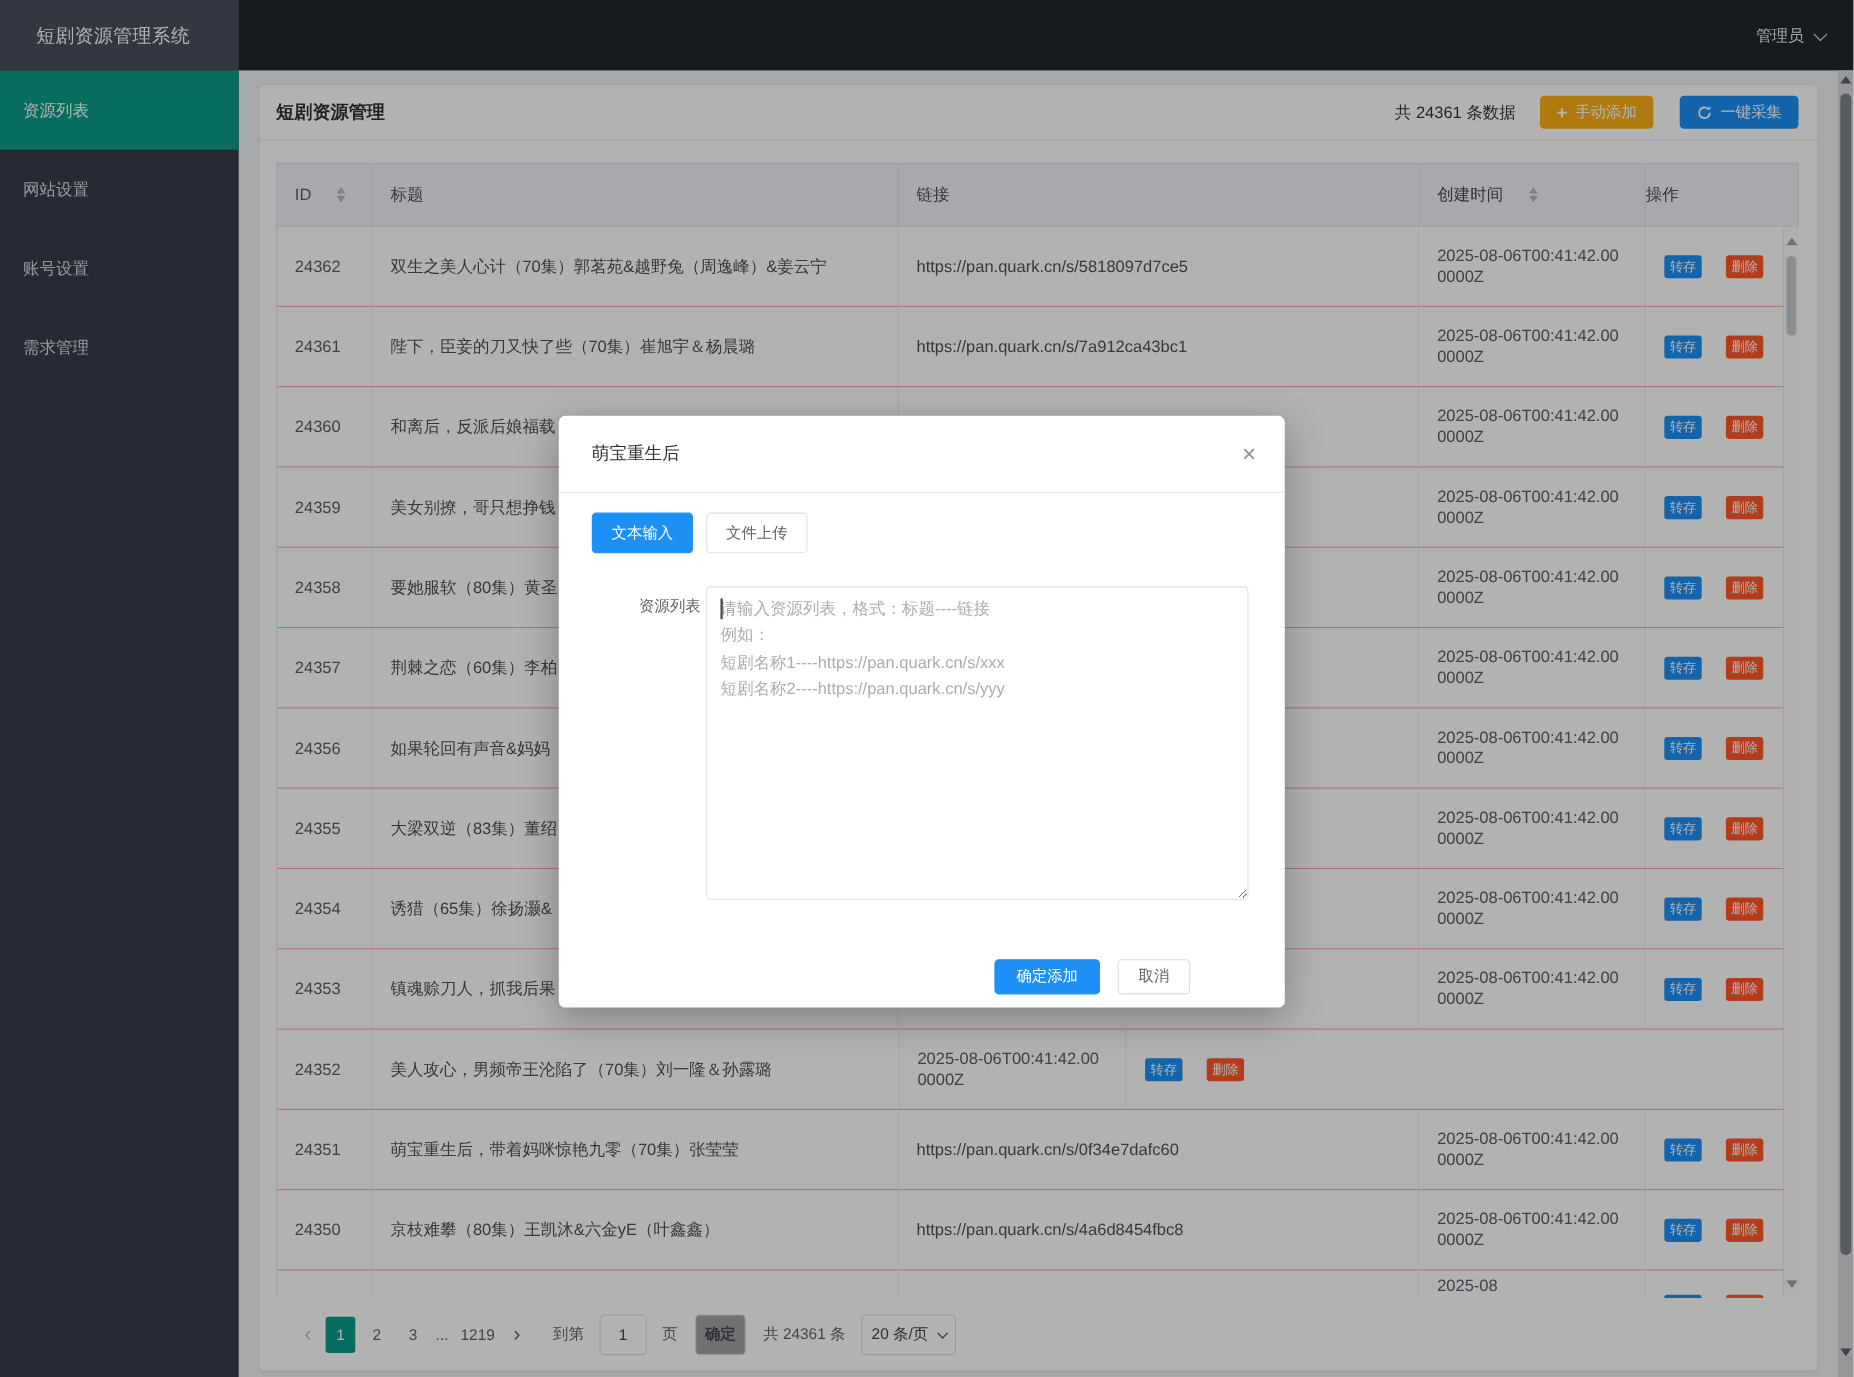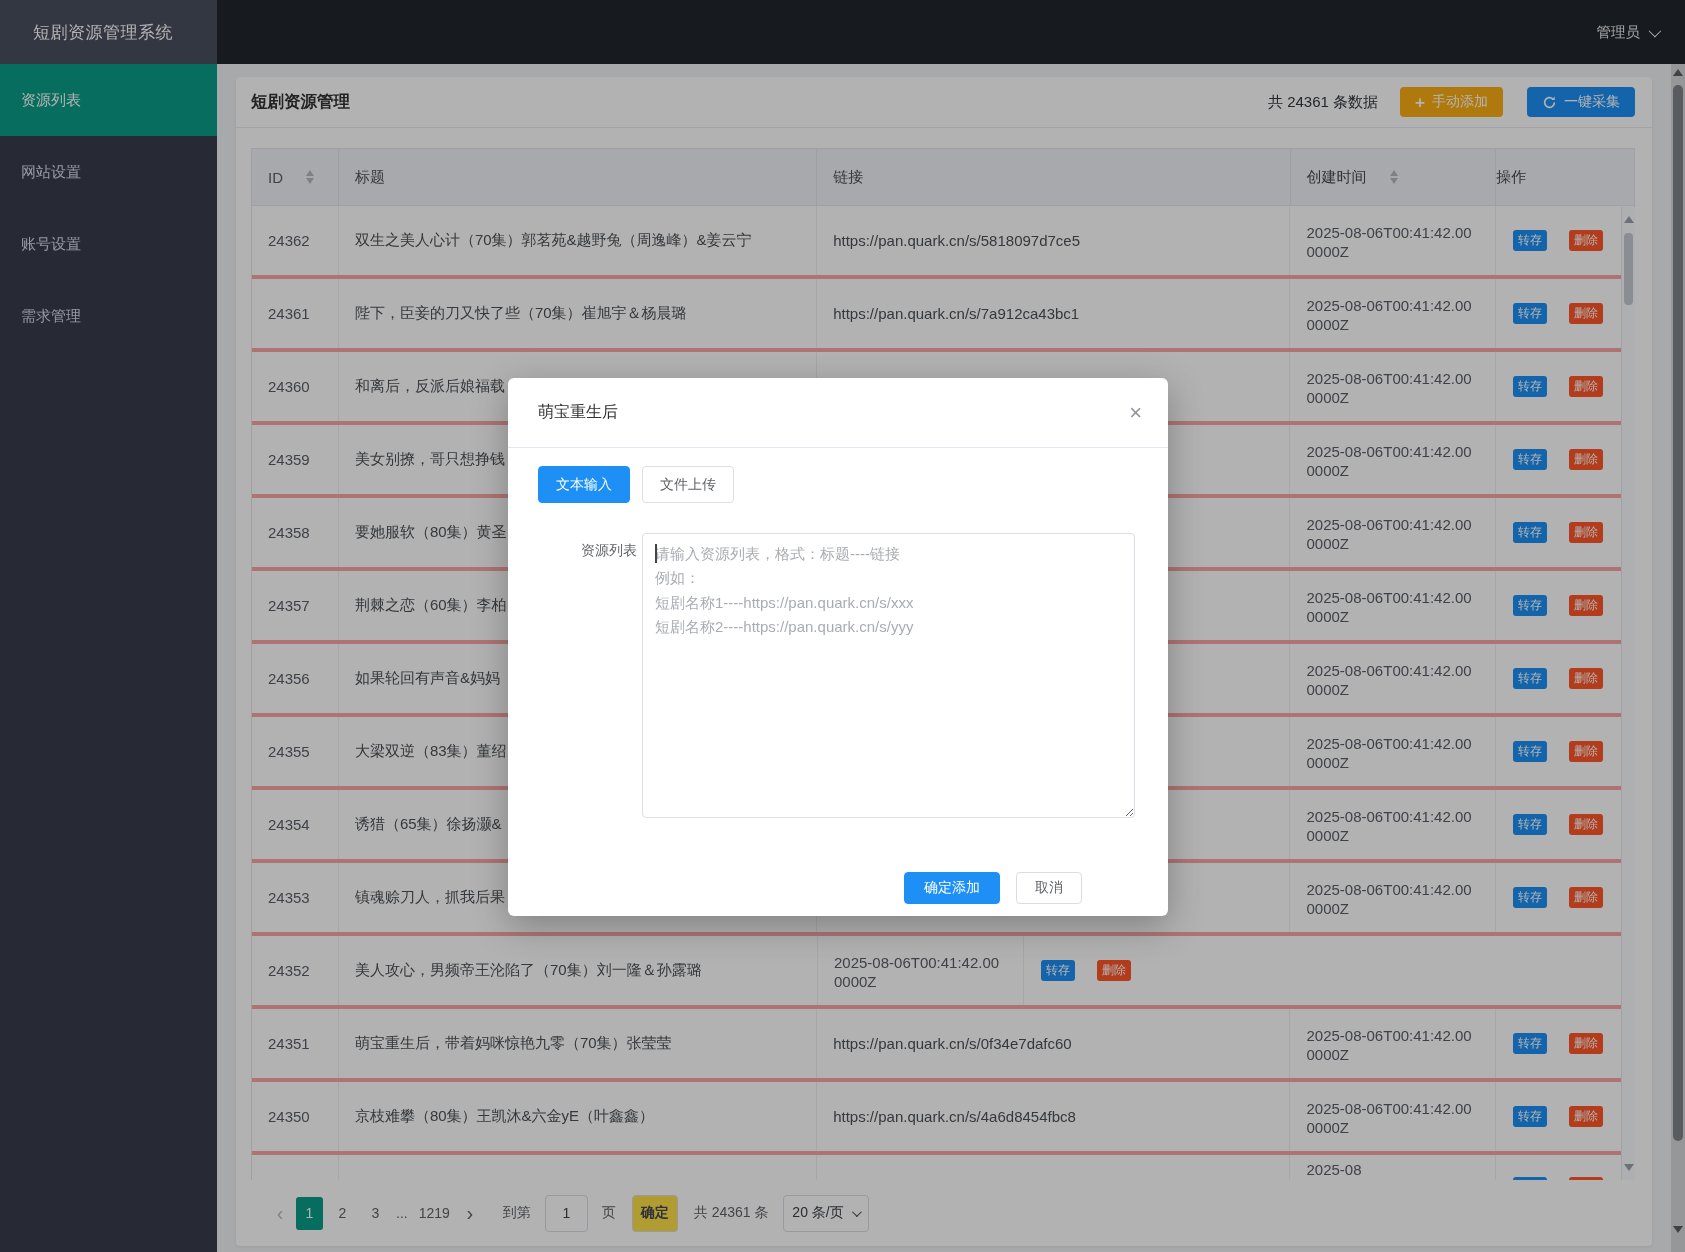--- a/index.html
+++ b/index.html
@@ -33,21 +33,21 @@
 
   
   .table{position:absolute;left:15px;top:71px;width:1384px;font-size:15px;}
   .thead{display:flex;height:58px;background:#f1f3f6;border:1px solid var(--border);border-bottom:1px solid var(--border);color:#46494f;}
   .th{display:flex;align-items:center;padding-left:16px;border-right:1px solid var(--border);gap:23px;}
   .th:last-child{border-right:none;justify-content:flex-start;padding-left:0;}
   .sorter{display:inline-flex;flex-direction:column;gap:2px;}
   .tri-up{width:0;height:0;border-left:4.5px solid transparent;border-right:4.5px solid transparent;border-bottom:6px solid #b4b9c2;}
   .tri-dn{width:0;height:0;border-left:4.5px solid transparent;border-right:4.5px solid transparent;border-top:6px solid #b4b9c2;}
   .tbody{height:974px;overflow:hidden;border-left:1px solid var(--border);border-right:1px solid var(--border);}
-  .trow{display:flex;height:73px;border-bottom:4px solid #fca5a5;}
+  .trow{display:flex;height:73px;border-bottom:1px solid #fca5a5;}
   .td{padding-left:16px;display:flex;align-items:center;border-right:1px solid #eceff4;overflow:hidden;}
   .td:last-child{border-right:none;}
   .c-id{width:87px;color:#5a5e66;}
   .c-title{width:479px;color:#4d5156;white-space:nowrap;}
   .c-link{width:474px;color:#4d5156;}
   .c-date{width:206px;color:#5a5e66;align-items:flex-start;padding-top:17px;line-height:19px;display:block;width:206px;}
   .c-date .dt{width:172px;word-break:break-all;}
   .c-act{width:138px;display:flex;align-items:center;justify-content:center;gap:22px;padding-left:0;padding-right:14px;}
   .abtn{border:none;border-radius:3px;width:34px;height:21px;font-size:12px;color:#fff;cursor:pointer;font-family:inherit;line-height:21px;text-align:center;padding:0;}
   .abtn.transfer{background:var(--blue);}
@@ -64,21 +64,21 @@
 
   
   .pager{position:absolute;left:0;top:1103px;width:1416px;height:66px;display:flex;align-items:center;padding-left:31px;font-size:14px;color:#5f6368;gap:0;}
   .pg-arrow{font-size:20px;color:#b7bbc3;width:26px;text-align:center;cursor:pointer;}
   .pg-arrow.next{color:#5f6368;margin-right:6px;}
   .pg-num{min-width:27px;height:33px;border-radius:3px;display:inline-flex;align-items:center;justify-content:center;margin:0 3px;cursor:pointer;padding:0 4px;}
   .pg-num.active{background:var(--teal);color:#fff;}
   .pg-ellipsis{margin:0 4px;}
   .goto-label{margin-left:14px;}
   .goto-input{width:43px;height:37px;border:1px solid #d9dce3;border-radius:4px;text-align:center;font-size:14px;color:#444;margin:0 14px;font-family:inherit;}
-  .confirm-btn{width:46px;height:37px;border:1px solid #d9dce3;background:#fde047;border-radius:4px;font-size:14px;font-weight:bold;color:#454a52;margin-left:16px;cursor:pointer;font-family:inherit;}
+  .confirm-btn{width:46px;height:37px;border:1px solid #d9dce3;background:#a3a3a3;border-radius:4px;font-size:14px;font-weight:bold;color:#454a52;margin-left:16px;cursor:pointer;font-family:inherit;}
   .total-label{margin-left:16px;}
   .size-select{margin-left:14px;height:37px;width:86px;border:1px solid #d9dce3;border-radius:4px;display:flex;align-items:center;justify-content:center;gap:8px;color:#3d4148;cursor:pointer;background:#fff;}
   .sel-chev{width:7px;height:7px;border-right:1.6px solid #3d4148;border-bottom:1.6px solid #3d4148;transform:rotate(45deg) translateY(-2px);}
 
   
   .wscroll{position:absolute;left:1671px;top:64px;width:14px;height:1188px;background:#d7d8da;z-index:4;}
   .wscroll .arr-up{position:absolute;top:5px;left:2px;width:0;height:0;border-left:5px solid transparent;border-right:5px solid transparent;border-bottom:7px solid #5b5f66;}
   .wscroll .arr-dn{position:absolute;top:1162px;left:2px;width:0;height:0;border-left:5px solid transparent;border-right:5px solid transparent;border-top:7px solid #5b5f66;}
   .wscroll .thumb{position:absolute;left:2px;top:21px;width:10px;height:1056px;background:#7f8388;border-radius:5px;}
 

